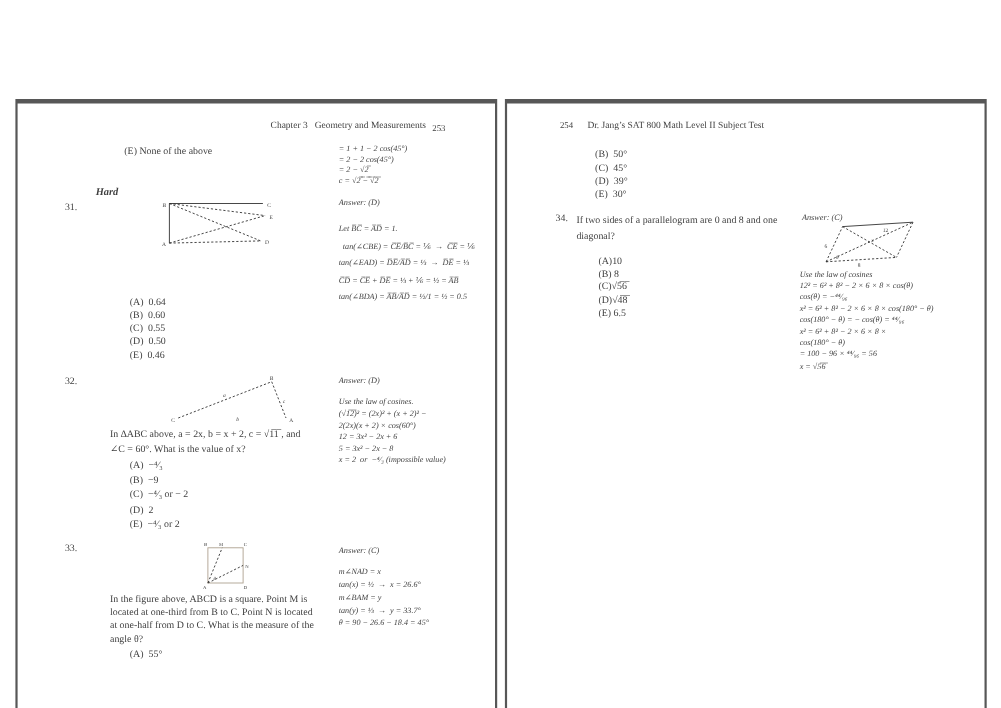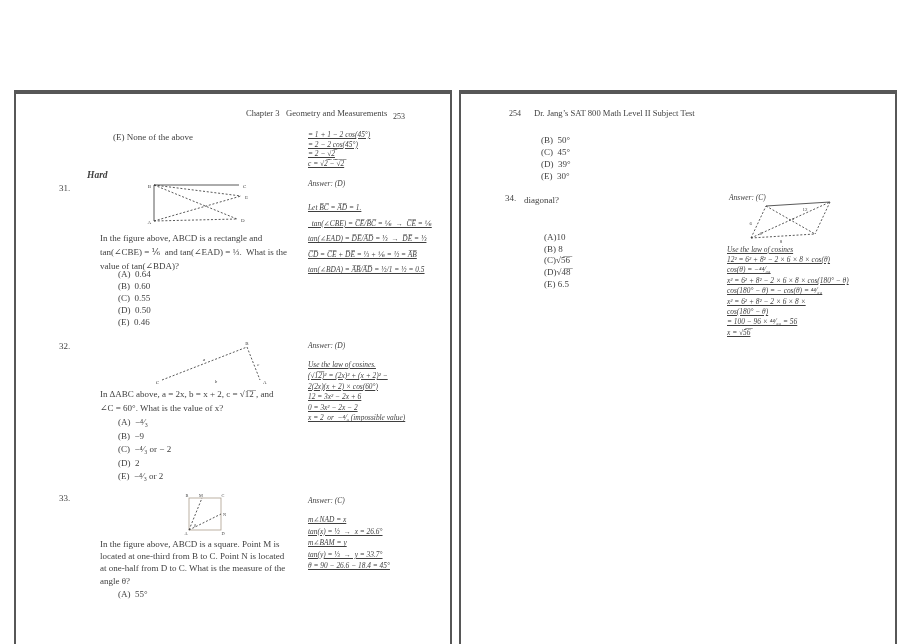--- a/index.html
+++ b/index.html
@@ -20,21 +20,21 @@
   .hdr  { font-size:8.6px; }
   .pnum { font-size:8px; }
   .qtext { font-size:9px;  line-height:14px; }
   .qtext33 { font-size:9px; line-height:12.2px; }
   .opts  { font-size:9px;  line-height:12px; }
   .opts32 { font-size:9px; line-height:13.6px; }
   .opts34 { font-size:9px; line-height:11.7px; }
   .qnum { font-size:9px; }
   .hard { font-size:9.5px; font-weight:bold; font-style:italic;font-family:Liberation Serif, serif; }
   .ans  { font-size:7.5px; font-style:italic; }
-  .sol  { font-size:7.4px; font-style:italic;text-decoration:underline; }
+  .sol  { font-size:7.4px; font-style:italic; }
   .lh97  { line-height:9.7px; }
   .lh104 { line-height:10.4px; }
   .lh106 { line-height:10.6px; }
   .lh116 { line-height:11.6px; }
   .lh152 { line-height:15.6px; }
   .fig { position:absolute; }
   .fig line, .fig rect, .fig path { fill:none; stroke:#2e2e2e; stroke-width:0.8; }
   .fig .dash { stroke-dasharray:2,1.8; }
   .fig .lite { stroke:#ac9f8d; }
   .fig text { font-family:"Liberation Serif","DejaVu Serif",serif; font-size:5px; fill:#3f3f3f; stroke:none; }
@@ -66,45 +66,44 @@
       <line class="dash" x1="12" y1="5" x2="95" y2="39"></line>
       <line class="dash" x1="12" y1="41" x2="99" y2="16"></line>
       <line class="dash" x1="12" y1="41" x2="95" y2="39"></line>
       <text x="9" y="8" text-anchor="end">B</text>
       <text x="9" y="44" text-anchor="end">A</text>
       <text x="101" y="8">C</text>
       <text x="103" y="19">E</text>
       <text x="99" y="42">D</text>
     </svg>
 
-    <div class="abs qtext" style="left:84px; top:137px;"><div>In the figure above, ABCD is a rectangle and</div><div>tan(∠CBE) = ⅙  and tan(∠EAD) = ⅓.  What is the</div><div>value of tan(∠BDA)?</div></div>
     <div class="abs opts" style="left:102px; top:174px;"><div>(A)  0.64</div><div>(B)  0.60</div><div>(C)  0.55</div><div>(D)  0.50</div><div>(E)  0.46</div></div>
 
     <div class="abs ans" style="left:292px; top:85px;">Answer: (D)</div>
     <div class="abs sol lh152" style="left:292px; top:106px;"><div>Let B̅C̅ = A̅D̅ = 1.</div><div>  tan(∠CBE) = C̅E̅/B̅C̅ = ⅙  →  C̅E̅ = ⅙</div><div>tan(∠EAD) = D̅E̅/A̅D̅ = ⅓  →  D̅E̅ = ⅓</div><div>C̅D̅ = C̅E̅ + D̅E̅ = ⅓ + ⅙ = ½ = A̅B̅</div><div>tan(∠BDA) = A̅B̅/A̅D̅ = ½/1 = ½ = 0.5</div></div>
 
     <div class="abs qnum" style="left:43px; top:247px;">32.</div>
 
     <svg class="fig" id="fig32" style="left:138px; top:246px;" width="125" height="48" viewBox="0 0 125 48">
       <line class="dash" x1="8" y1="40" x2="93" y2="7"></line>
       <line class="dash" x1="93" y1="7" x2="106" y2="40"></line>
       <text x="5" y="44" text-anchor="end">C</text>
       <text x="93" y="5" text-anchor="middle">B</text>
       <text x="109" y="44">A</text>
       <text class="it" x="50" y="21" text-anchor="middle">a</text>
       <text class="it" x="103" y="26">c</text>
       <text class="it" x="62" y="43" text-anchor="middle">b</text>
     </svg>
 
-    <div class="abs qtext" style="left:84px; top:293px;"><div>In ∆ABC above, a = 2x, b = x + 2, c = √1̅2̅ , and</div><div>∠C = 60°. What is the value of x?</div></div>
+    <div class="abs qtext" style="left:84px; top:293px;"><div>In ∆ABC above, a = 2x, b = x + 2, c = √1̅1̅ , and</div><div>∠C = 60°. What is the value of x?</div></div>
     <div class="abs opts32" style="left:102px; top:322px;"><div>(A)  −⁴⁄₃</div><div>(B)  −9</div><div>(C)  −⁴⁄₃ or − 2</div><div>(D)  2</div><div>(E)  −⁴⁄₃ or 2</div></div>
 
     <div class="abs ans" style="left:292px; top:247px;">Answer: (D)</div>
     <div class="abs sol" style="left:292px; top:266px;">Use the law of cosines.</div>
-    <div class="abs sol lh106" style="left:292px; top:277px;"><div>(√1̅2̅)² = (2x)² + (x + 2)² −</div><div>2(2x)(x + 2) × cos(60°)</div><div>12 = 3x² − 2x + 6</div><div>0 = 3x² − 2x − 2</div><div>x = 2  or  −⁴⁄₃ (impossible value)</div></div>
+    <div class="abs sol lh106" style="left:292px; top:277px;"><div>(√1̅2̅)² = (2x)² + (x + 2)² −</div><div>2(2x)(x + 2) × cos(60°)</div><div>12 = 3x² − 2x + 6</div><div>5 = 3x² − 2x − 8</div><div>x = 2  or  −⁴⁄₃ (impossible value)</div></div>
 
     <div class="abs qnum" style="left:43px; top:399px;">33.</div>
 
     <svg class="fig" id="fig33" style="left:165px; top:398px;" width="50" height="46" viewBox="0 0 50 46">
       <rect class="lite" x="8" y="6" width="32" height="32"></rect>
       <line class="dash" x1="8" y1="38" x2="21" y2="6"></line>
       <line class="dash" x1="8" y1="38" x2="40" y2="22"></line>
       <text x="6" y="4.5" text-anchor="middle">B</text>
       <text x="20" y="4.5" text-anchor="middle">M</text>
       <text x="42" y="4.5" text-anchor="middle">C</text>
@@ -123,21 +122,21 @@
 
   <div class="page" id="right-page">
 
     <div class="abs pnum" style="left:48px; top:15px;">254</div>
     <div class="abs hdr" style="left:73px; top:14px;">Dr. Jang’s SAT 800 Math Level II Subject Test</div>
 
     <div class="abs opts" style="left:80px; top:40px;"><div>(B)  50°</div><div>(C)  45°</div><div>(D)  39°</div><div>(E)  30°</div></div>
 
     <div class="abs qnum" style="left:44px; top:99px;">34.</div>
 
-    <div class="abs qtext" style="left:63px; top:99px;"><div>diagonal?</div></div>
+    <div class="abs qtext" style="left:63px; top:99px;"><div>If two sides of a parallelogram are 0 and 8 and one</div><div>diagonal?</div></div>
     <div class="abs opts34" style="left:83px; top:138px;"><div>(A)10</div><div>(B) 8</div><div>(C)√5̅6̅</div><div>(D)√4̅8̅</div><div>(E) 6.5</div></div>
 
     <div class="abs ans" style="left:268px; top:99px;">Answer: (C)</div>
 
     <svg class="fig" id="fig34" style="left:276px; top:104px;" width="105" height="48" viewBox="0 0 105 48">
       <line x1="29" y1="8" x2="93" y2="4"></line>
       <line class="dash" x1="14" y1="40" x2="29" y2="8"></line>
       <line class="dash" x1="93" y1="4" x2="78" y2="36"></line>
       <line class="dash" x1="14" y1="40" x2="78" y2="36"></line>
       <line class="dash" x1="14" y1="40" x2="93" y2="4"></line>

